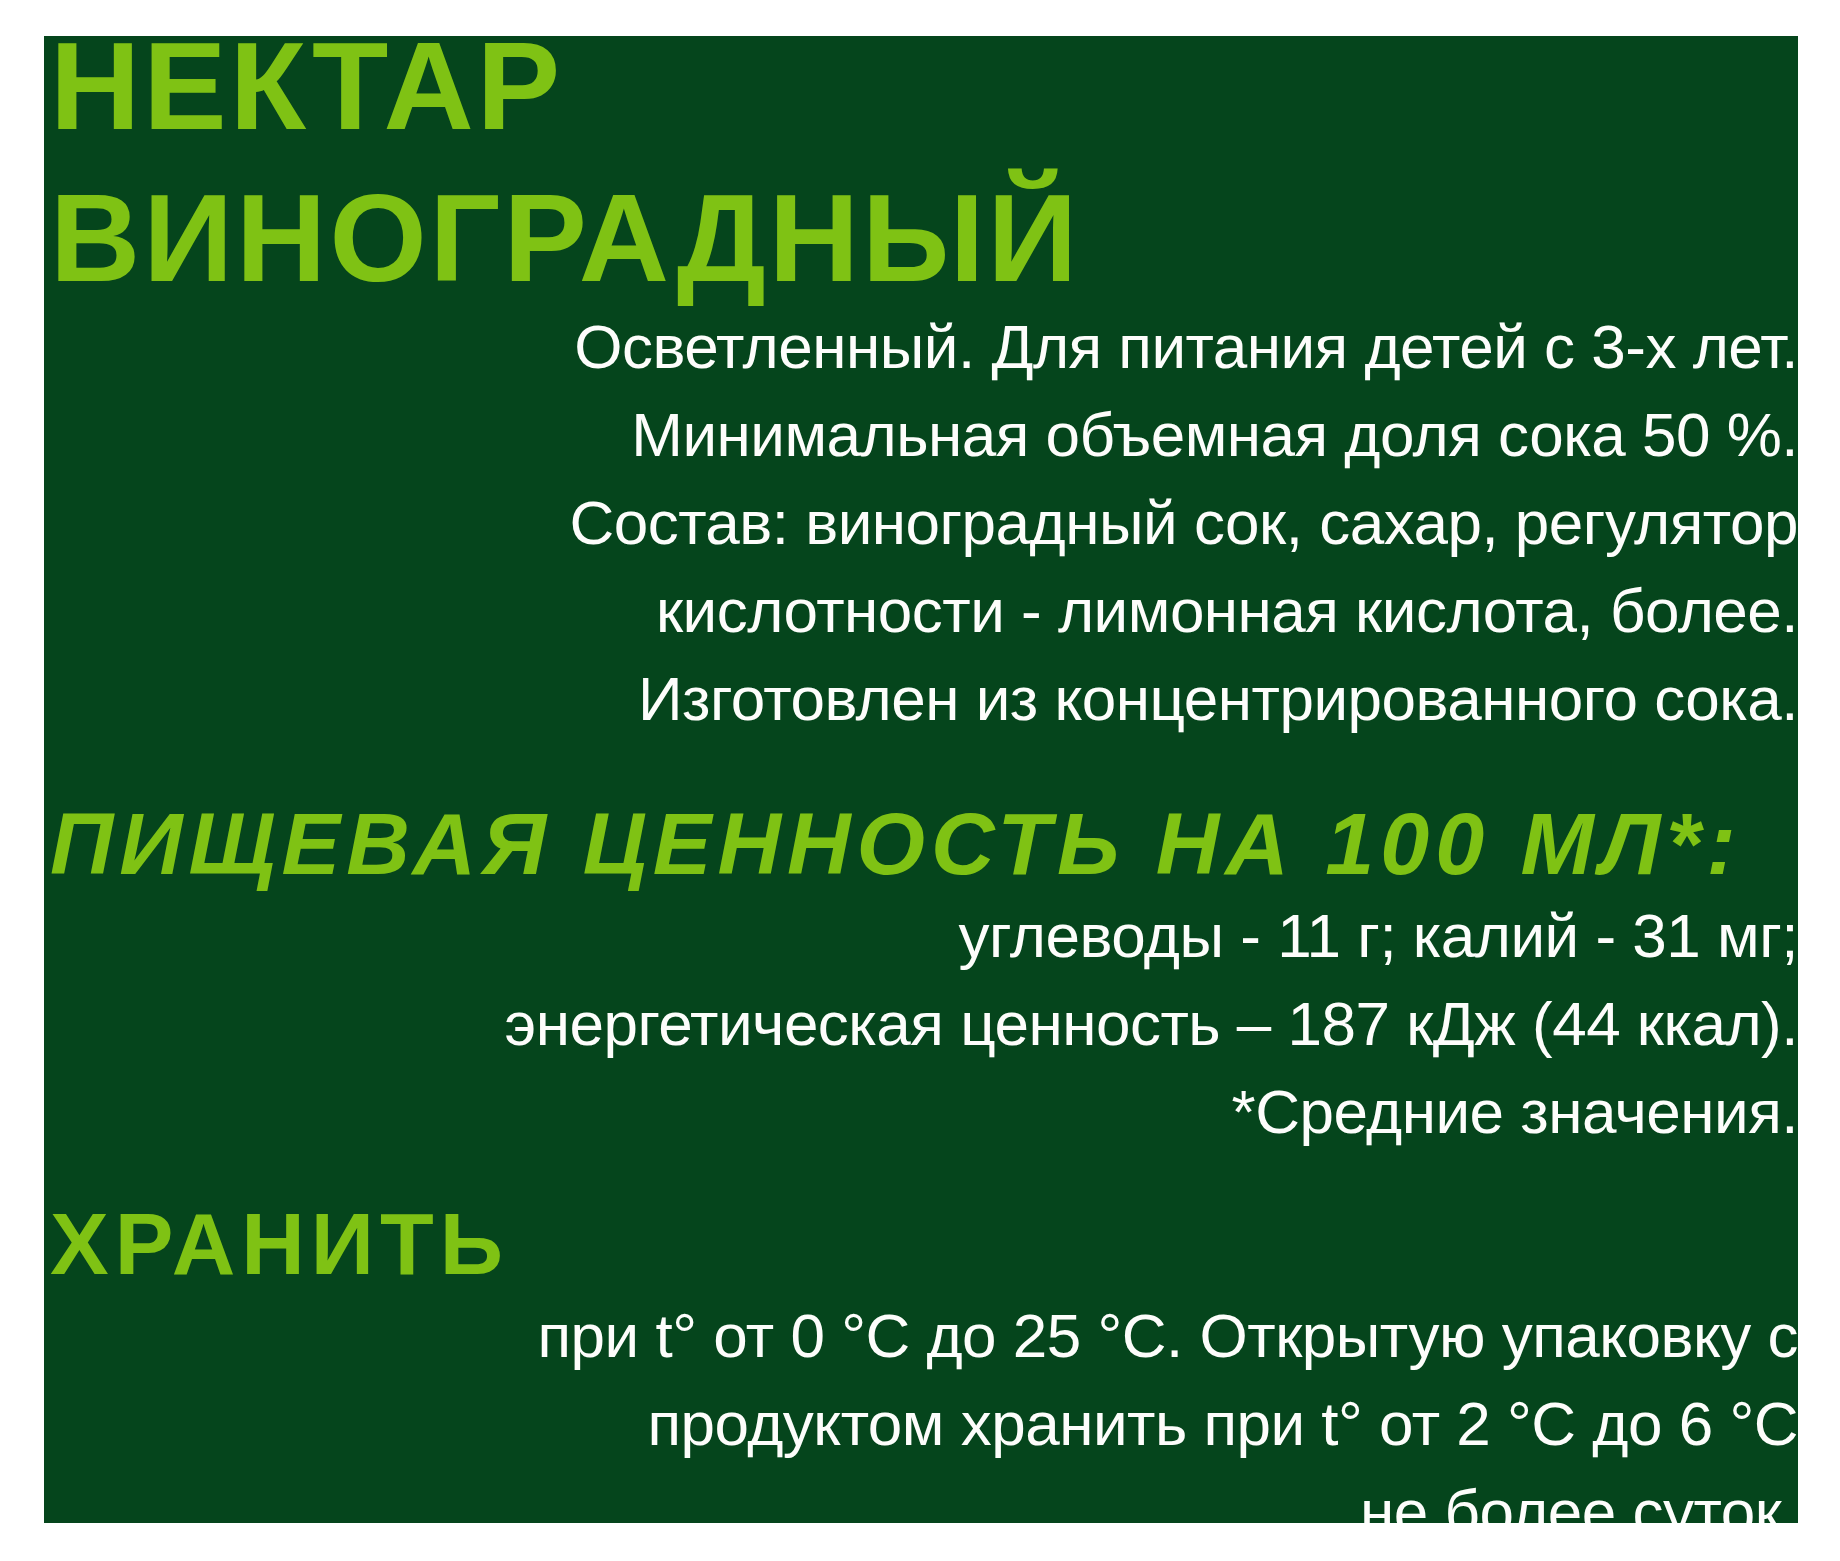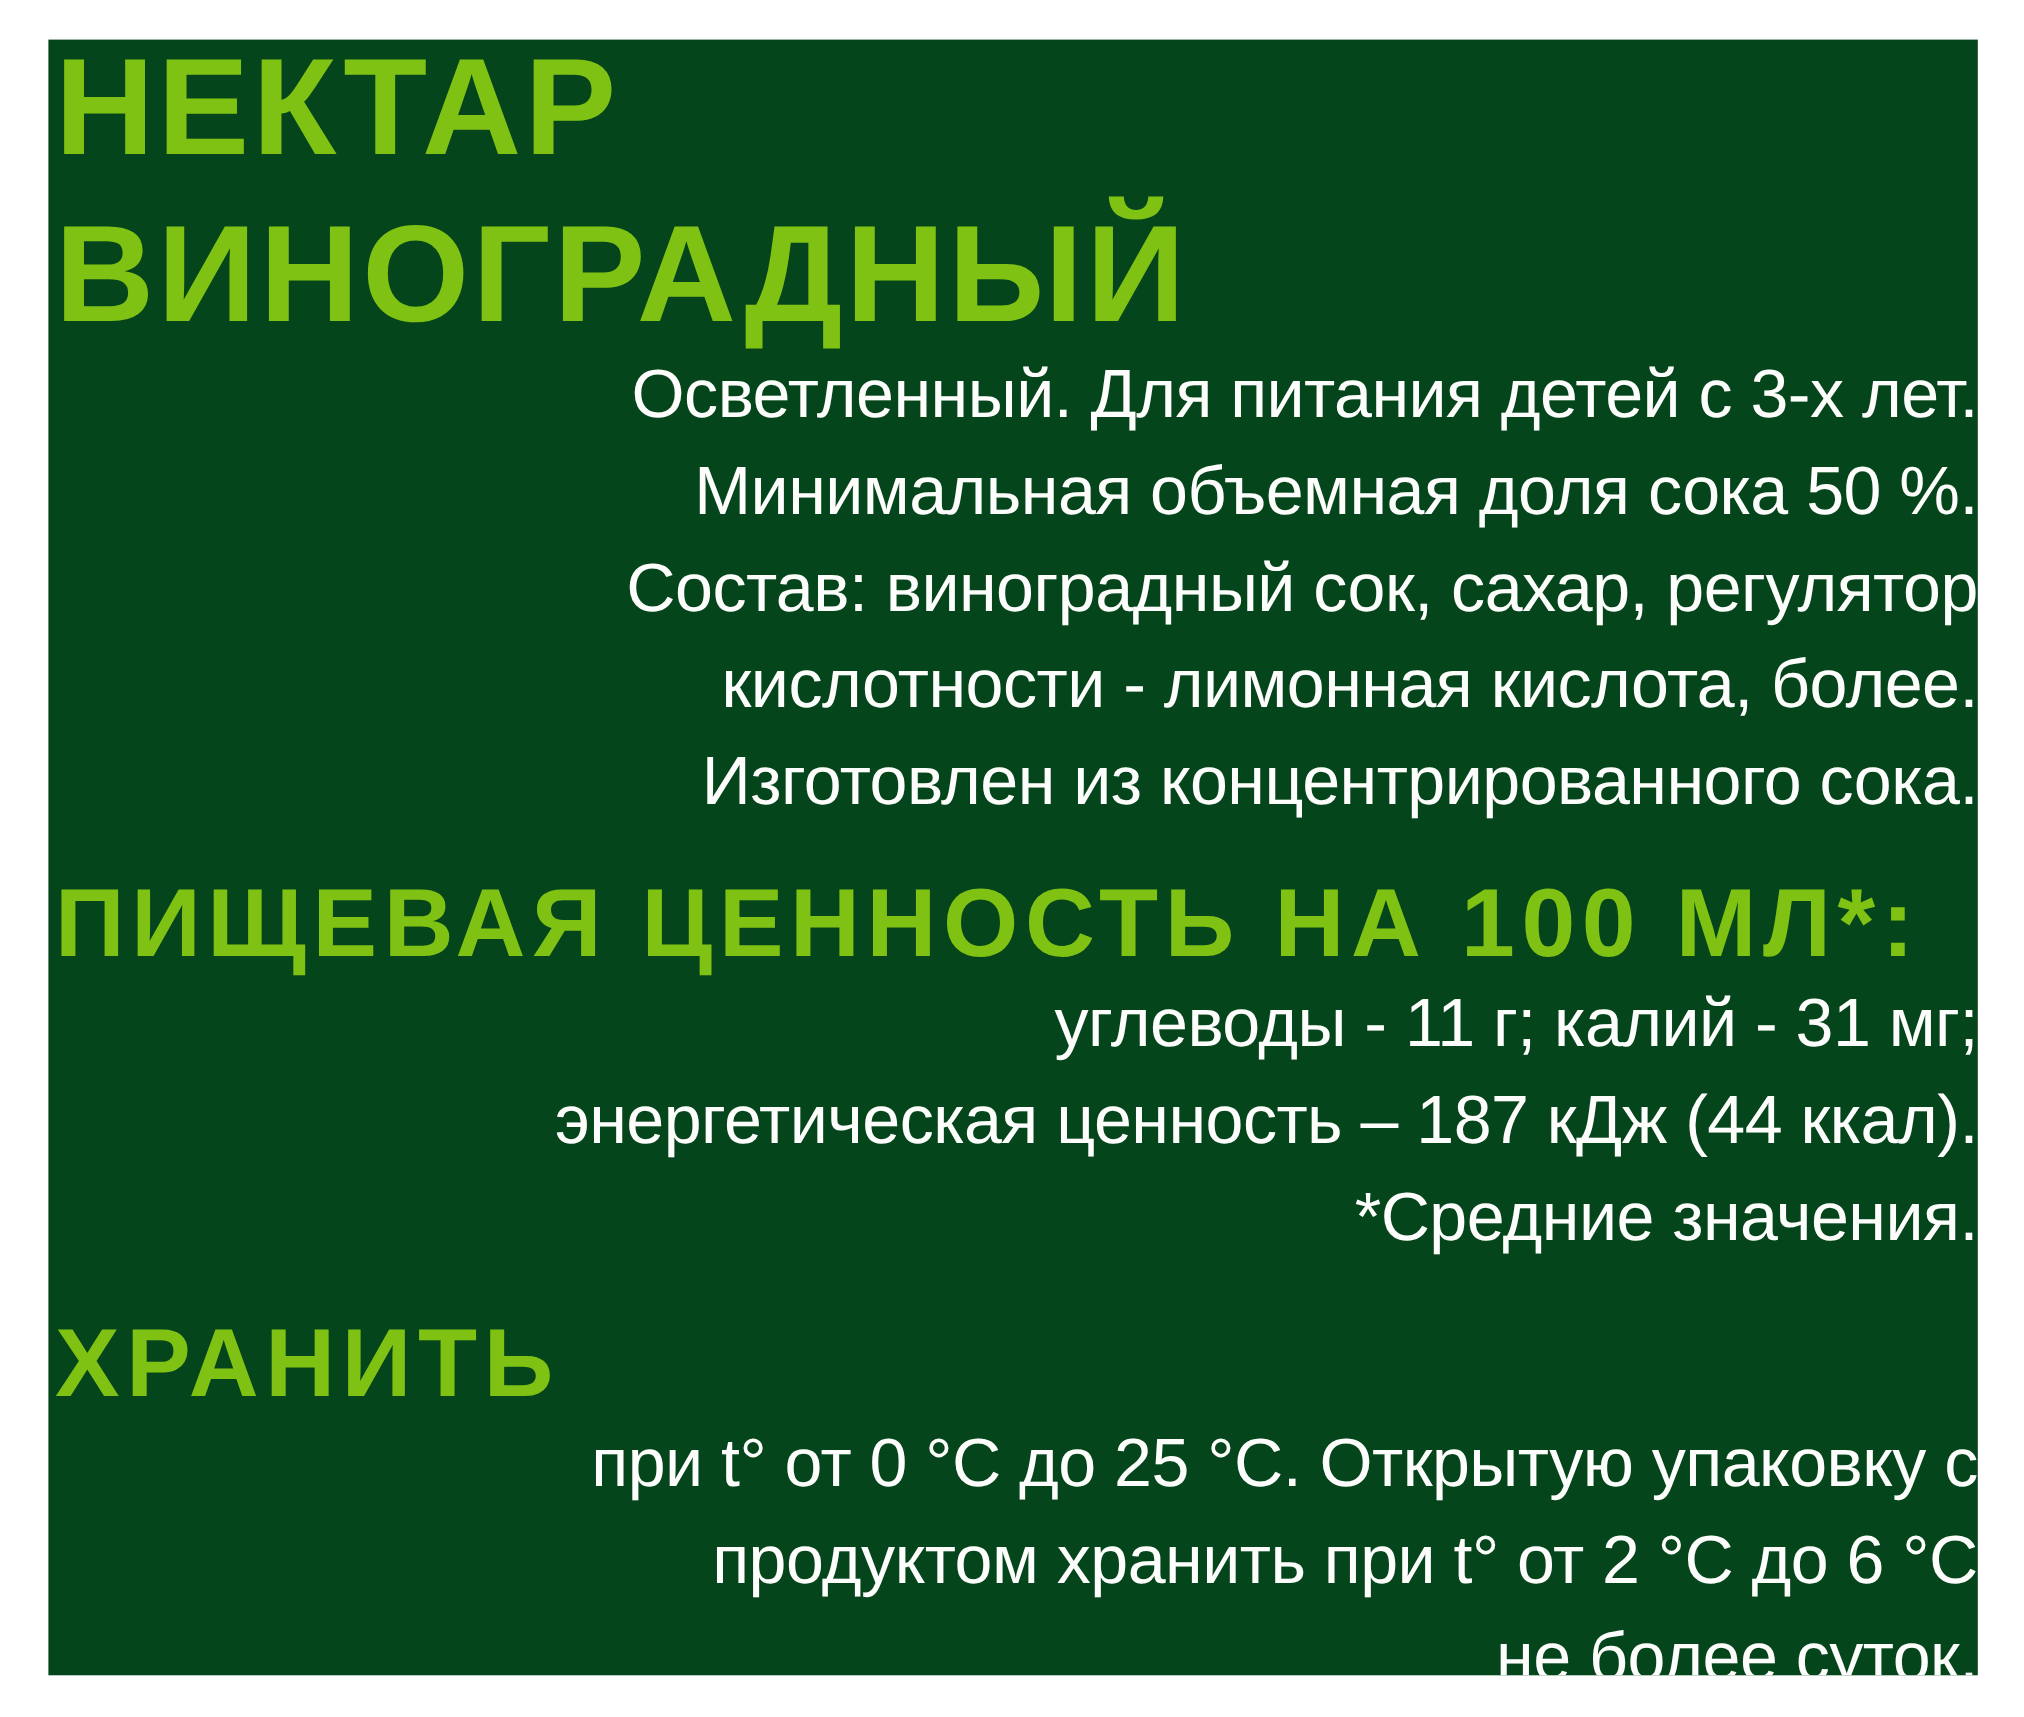--- a/index.html
+++ b/index.html
@@ -15,21 +15,21 @@
     overflow: hidden;
   }
   .label-panel {
     position: absolute;
     left: 44px;
     top: 36px;
     width: 1754px;
     height: 1487px;
     background: #05451c;
     box-sizing: border-box;
-    padding: 12px 0 0 6px;
+    padding: 0 0 0 6px;
     overflow: hidden;
   }
   .product-title {
     color: #7fc214;
     font-weight: bold;
     font-size: 125px;
     line-height: 152px;
     letter-spacing: 3px;
     margin: -26px 0 0 0;
     white-space: nowrap;
@@ -46,21 +46,21 @@
   .para-description { margin-top: -11px; }
   .section-heading {
     color: #7fc214;
     font-weight: bold;
     font-size: 88px;
     line-height: 112px;
     letter-spacing: 6px;
     margin: 0;
     white-space: nowrap;
   }
-  .heading-nutrition { margin-top: 28px; }
+  .heading-nutrition { margin-top: 45px; font-style: italic; }
   .para-nutrition { margin-top: -8px; }
   .heading-storage { margin-top: 32px; }
   .para-storage { margin-top: -8px; }
 </style>
 </head>
 <body>
 
 <div class="label-panel">
 
   <h1 class="product-title">

